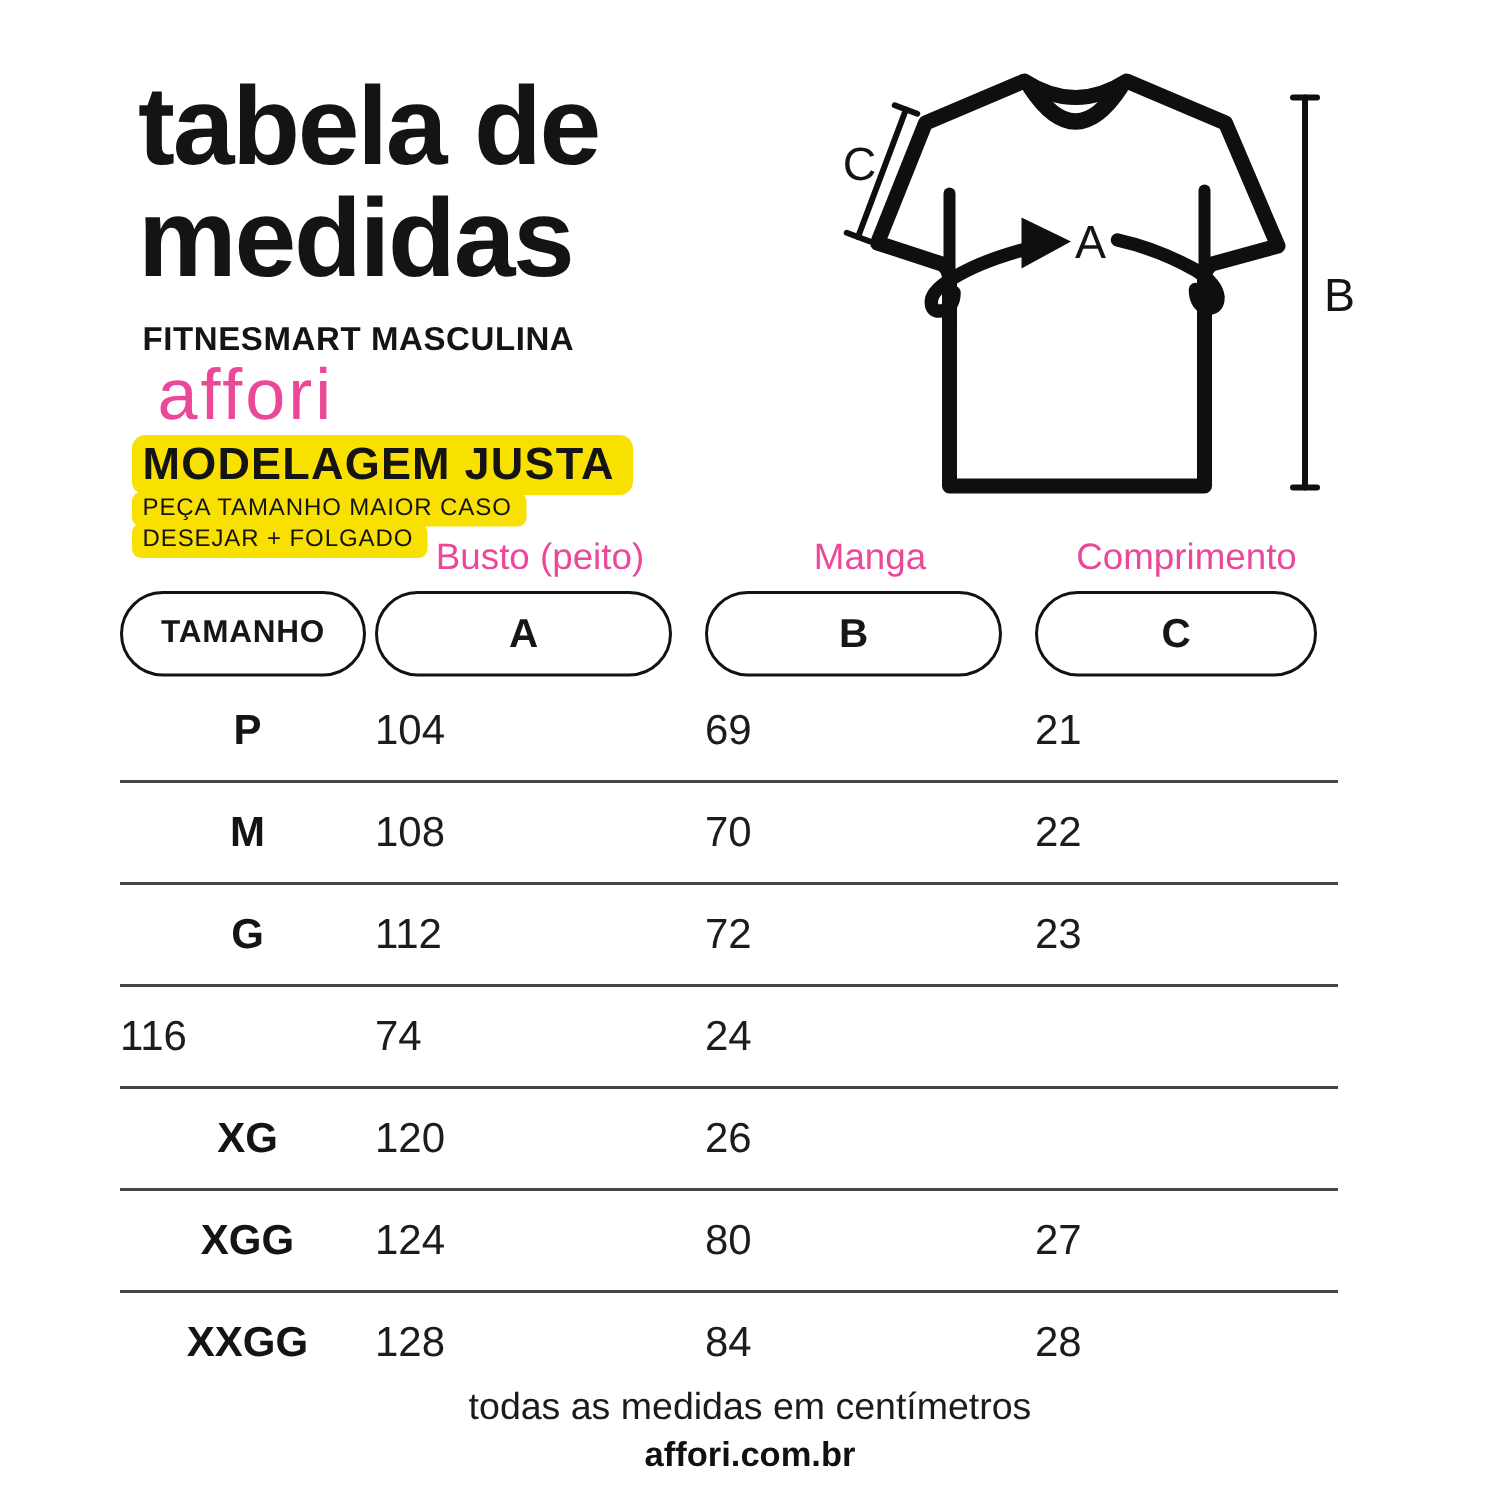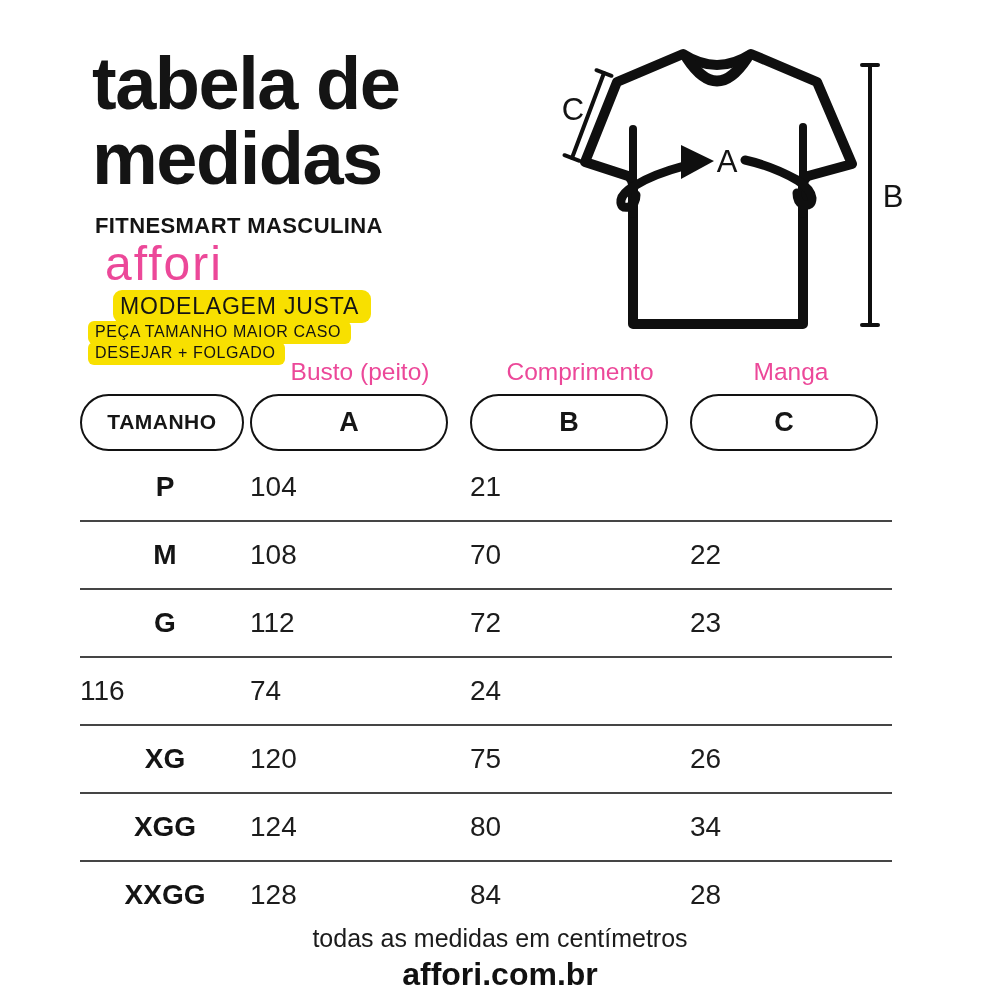--- a/index.html
+++ b/index.html
@@ -17,21 +17,21 @@
   .subtitle{
     left:95px;top:213px;font-size:22px;font-weight:700;letter-spacing:0.4px;color:#141414;
   }
   .brand{
     left:93px;top:236px;font-size:48px;font-weight:300;color:#ec4899;letter-spacing:2px;margin-left:12px;
   }
 
   
   .hl-wrap{left:88px;top:290px;}
   .hl{display:table;color:#141414;}
-  .hl-1{font-size:23px;font-weight:400;letter-spacing:0.8px;padding:3px 12px 3px 7px;border-radius:9px;margin-left:25px;}
+  .hl-1{font-size:30px;font-weight:700;letter-spacing:0.8px;padding:3px 12px 3px 7px;border-radius:9px;}
   .hl-2,.hl-3{font-size:16px;letter-spacing:0.6px;padding:2px 10px 3px 7px;border-radius:6px;margin-top:-2px;}
 
   
   .diagram{left:540px;top:30px;width:420px;height:320px;}
   .diagram text{font-family:"Liberation Sans",sans-serif;font-size:31px;fill:#141414;}
 
   
   .size-table{left:80px;top:354px;width:812px;}
   .grid-row{display:grid;grid-template-columns:170px 220px 220px 202px;align-items:center;}
   .measure-row{height:36px;}
@@ -45,21 +45,21 @@
   .pill-tamanho{width:164px;font-size:21px;font-weight:700;letter-spacing:0.5px;}
   .pill-letter{width:198px;font-size:27px;font-weight:700;}
   .pill-c{width:188px;}
   .data-row{height:66px;border-bottom:2px solid #454545;}
   .data-row.last{border-bottom:none;}
   .cell-size{text-align:center;font-size:28px;font-weight:700;color:#141414;}
   .cell-val{text-align:left;font-size:28px;color:#1c1c1c;}
 
   
   .footer-note{left:0;right:0;top:924px;text-align:center;font-size:25px;color:#1b1b1b;}
-  .footer-site{left:0;right:0;top:956px;text-align:center;font-size:32px;font-weight:700;color:#111;}
+  .footer-site{left:0;right:0;top:956px;text-align:center;font-size:23px;font-weight:700;color:#111;}
 </style>
 </head>
 <body>
 
 <div class="abs title">
   <div>tabela de</div>
   <div>medidas</div>
 </div>
 <div class="abs subtitle">FITNESMART MASCULINA</div>
 <div class="abs brand">affori</div>
@@ -101,42 +101,43 @@
   <text x="187" y="142" text-anchor="middle">A</text>
   <text x="353" y="177" text-anchor="middle">B</text>
   <text x="33" y="90" text-anchor="middle">C</text>
 </svg>
 
 <div class="abs size-table">
 
   <div class="grid-row measure-row">
     <div></div>
     <div class="measure-label">Busto (peito)</div>
+    <div class="measure-label">Manga</div>
     <div class="measure-label">Comprimento</div>
-    <div class="measure-label">Manga</div>
   </div>
 
   <div class="grid-row pill-row">
     <div class="pill-cell">
         <div class="pill pill-tamanho">TAMANHO</div>
       </div>
     <div class="pill-cell">
         <div class="pill pill-letter">A</div>
       </div>
     <div class="pill-cell">
         <div class="pill pill-letter">B</div>
       </div>
     <div class="pill-cell">
         <div class="pill pill-letter pill-c">C</div>
       </div>
   </div>
 
   <div class="grid-row data-row">
     <div class="cell-size">P</div>
     <div class="cell-val">104</div>
+    <div class="cell-val">69</div>
     <div class="cell-val">21</div>
   </div>
   <div class="grid-row data-row">
     <div class="cell-size">M</div>
     <div class="cell-val">108</div>
     <div class="cell-val">70</div>
     <div class="cell-val">22</div>
   </div>
   <div class="grid-row data-row">
     <div class="cell-size">G</div>
@@ -145,28 +146,27 @@
     <div class="cell-val">23</div>
   </div>
   <div class="grid-row data-row">
     <div class="cell-val">116</div>
     <div class="cell-val">74</div>
     <div class="cell-val">24</div>
   </div>
   <div class="grid-row data-row">
     <div class="cell-size">XG</div>
     <div class="cell-val">120</div>
-    <div class="cell-val">75</div>
     <div class="cell-val">26</div>
   </div>
   <div class="grid-row data-row">
     <div class="cell-size">XGG</div>
     <div class="cell-val">124</div>
     <div class="cell-val">80</div>
-    <div class="cell-val">34</div>
+    <div class="cell-val">27</div>
   </div>
   <div class="grid-row data-row last">
     <div class="cell-size">XXGG</div>
     <div class="cell-val">128</div>
     <div class="cell-val">84</div>
     <div class="cell-val">28</div>
   </div>
 </div>
 
 <div class="abs footer-note">todas as medidas em centímetros</div>

